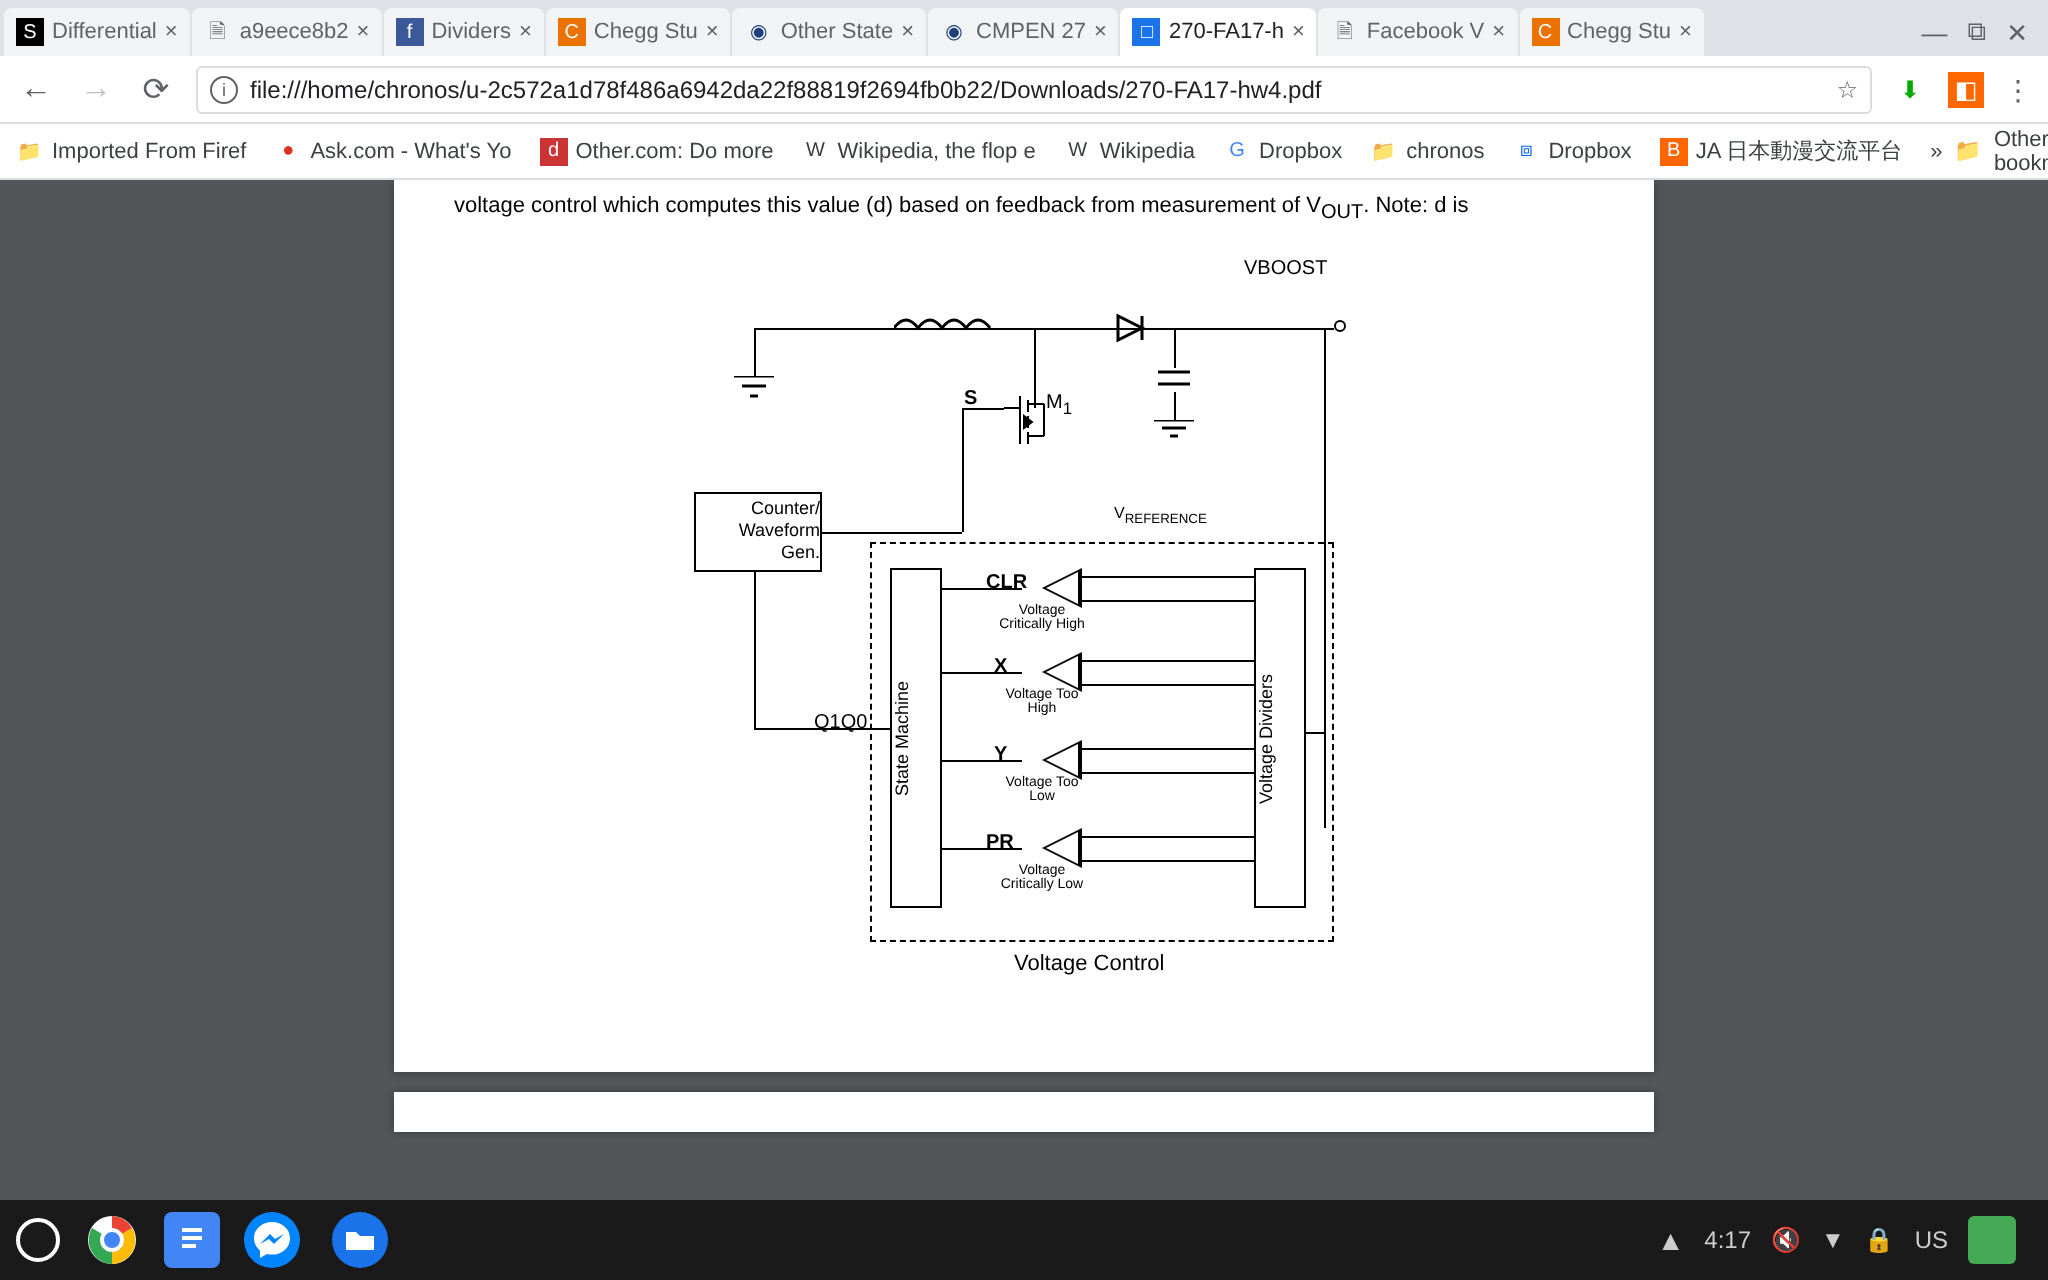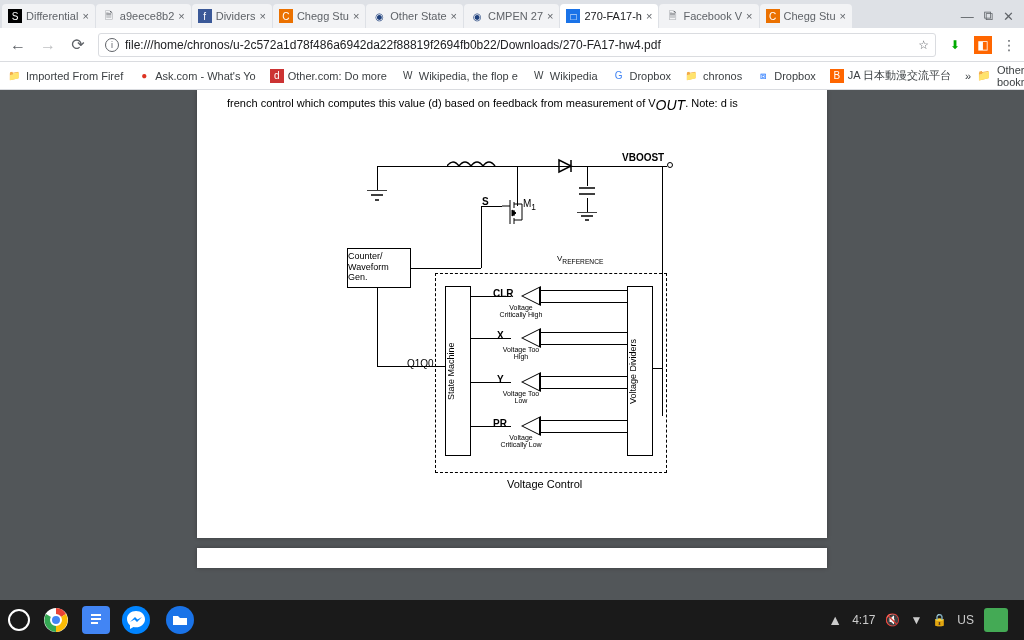--- a/index.html
+++ b/index.html
@@ -99,28 +99,28 @@
   height: 20px;
   background: #fff;
   box-shadow: 0 0 4px rgba(0,0,0,0.3);
 }
 .doc-text {
   font-size: 11px;
   color: #000;
   line-height: 1.4;
   padding-top: 6px;
 }
-.sub { font-size: 14px; vertical-align: sub; font-style: italic; }
+.sub { font-size: 10px; vertical-align: sub; }
 .diagram {
   margin-top: 12px;
   position: relative;
   height: 380px;
 }
 .dlabel { position:absolute; font-size:10px; font-family: Arial, sans-serif; }
-.dbox { position:absolute; border:1px solid #000; background:#fff; text-align:left; font-size:9px; }
+.dbox { position:absolute; border:1px solid #000; background:#fff; text-align:right; font-size:9px; }
 .cmpbox { position:absolute; }
 .cmp-tri { width:0; height:0; border-top:10px solid transparent; border-bottom:10px solid transparent; border-right:20px solid #000; position:relative; }
 .cmp-tri::after { content:""; position:absolute; left:2px; top:-8px; width:0; height:0; border-top:8px solid transparent; border-bottom:8px solid transparent; border-right:16px solid #fff; }
 .vline { position:absolute; width:1px; background:#000; }
 .hline { position:absolute; height:1px; background:#000; }
 .dashbox { position:absolute; border:1px dashed #000; }
 .coil { position:absolute; }
 .coil svg { display:block; }
 .taskbar {
   height: 40px;
@@ -248,25 +248,25 @@
     <span>»</span>
     <span class="ico">📁</span>
     <span>Other bookmarks</span>
   </div>
 </div>
 
 <div class="content">
   <div class="page-wrap">
     <div class="page">
       <div class="doc-text">
-        <span>french control which computes this value (d) based on feedback from measurement of V</span><span class="sub">OUT</span><span>. Note: d is</span><br>
+        <span>voltage control which computes this value (d) based on feedback from measurement of V</span><span class="sub">OUT</span><span>. Note: d is</span><br>
       </div>
       <div class="diagram">
 
-        <div class="dlabel" style="left:395px; top:24px; font-weight:bold">VBOOST</div>
+        <div class="dlabel" style="left:395px; top:3px; font-weight:normal">VBOOST</div>
 
         <div class="hline" style="left:150px; top:38px; width:290px"></div>
         <div style="position:absolute; left:440px; top:34px; width:6px; height:6px; border:1px solid #000; border-radius:50%"></div>
 
         <div class="coil" style="left:220px; top:30px">
           <svg width="50" height="16">
               <path d="M0 8 Q6 0 12 8 Q18 0 24 8 Q30 0 36 8 Q42 0 48 8" stroke="#000" fill="none" stroke-width="1.5"></path>
             </svg>
         </div>
 

